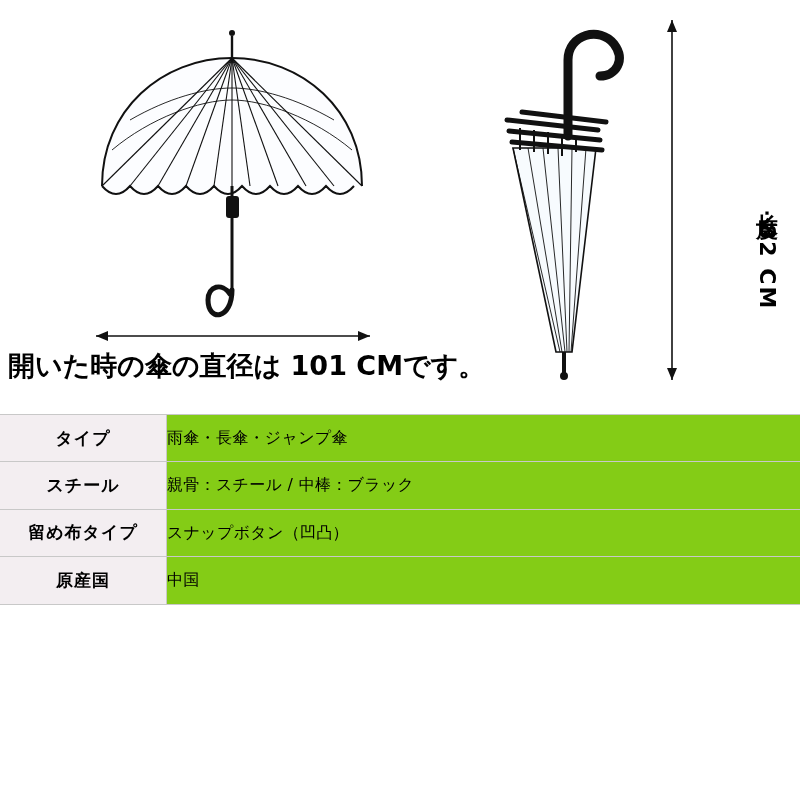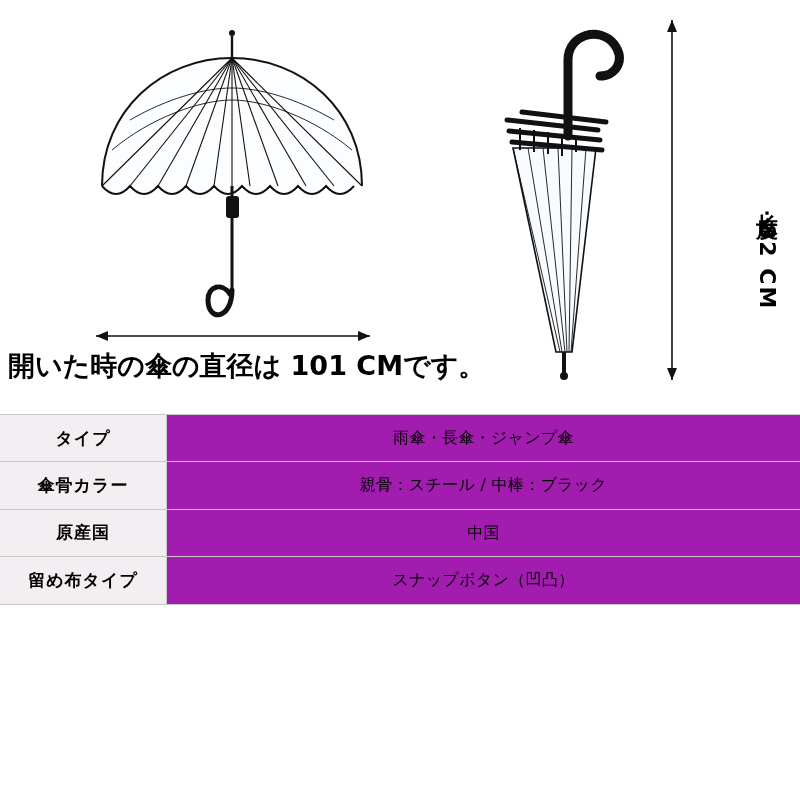--- a/index.html
+++ b/index.html
@@ -76,23 +76,22 @@
     text-align: center;
     font-size: 17px;
     font-weight: bold;
     border-right: 1px solid #c8c8c8;
     letter-spacing: 1px;
   }
   .spec-value {
     padding-left: 16px;
     font-size: 16px;
     line-height: 1.65;
-    background: #a21caf;
+    background: #84cc16;
     letter-spacing: 0.3px;
-    text-align: center;
   }
   .spec-value .line { display: block; white-space: nowrap; }
 </style>
 </head>
 <body>
 
 <div class="page">
 
   <div class="illustration">
     <div class="svg-wrap">
@@ -180,33 +179,33 @@
 
   <table class="spec-table">
     <tbody>
       <tr>
         <td class="spec-label">タイプ</td>
         <td class="spec-value">
           <span class="line">雨傘・長傘・ジャンプ傘</span>
         </td>
       </tr>
       <tr>
-        <td class="spec-label">傘骨カラー</td>
+        <td class="spec-label">スチール</td>
         <td class="spec-value">
           <span class="line">親骨：スチール / 中棒：ブラック</span>
         </td>
       </tr>
       <tr>
+        <td class="spec-label">留め布タイプ</td>
+        <td class="spec-value">
+          <span class="line">スナップボタン（凹凸）</span>
+        </td>
+      </tr>
+      <tr>
         <td class="spec-label">原産国</td>
         <td class="spec-value">
           <span class="line">中国</span>
-        </td>
-      </tr>
-      <tr>
-        <td class="spec-label">留め布タイプ</td>
-        <td class="spec-value">
-          <span class="line">スナップボタン（凹凸）</span>
         </td>
       </tr>
     </tbody>
   </table>
 
 </div>
 
 </body></html>

